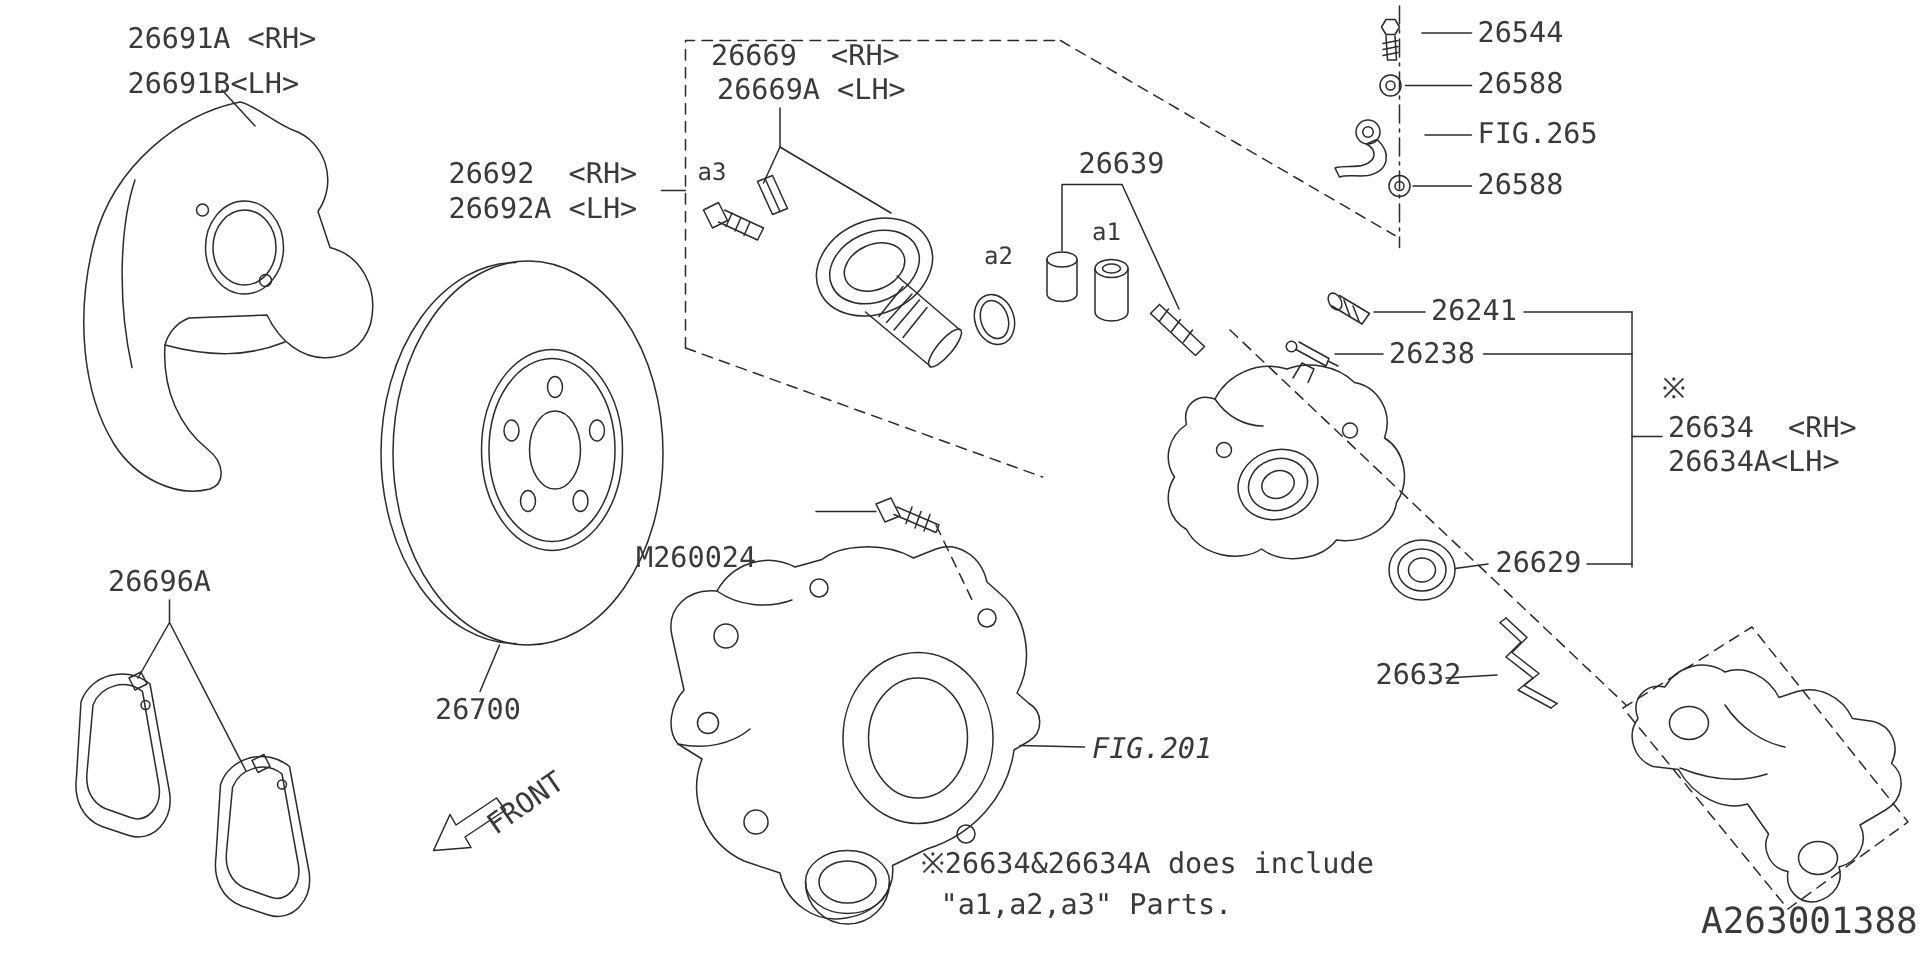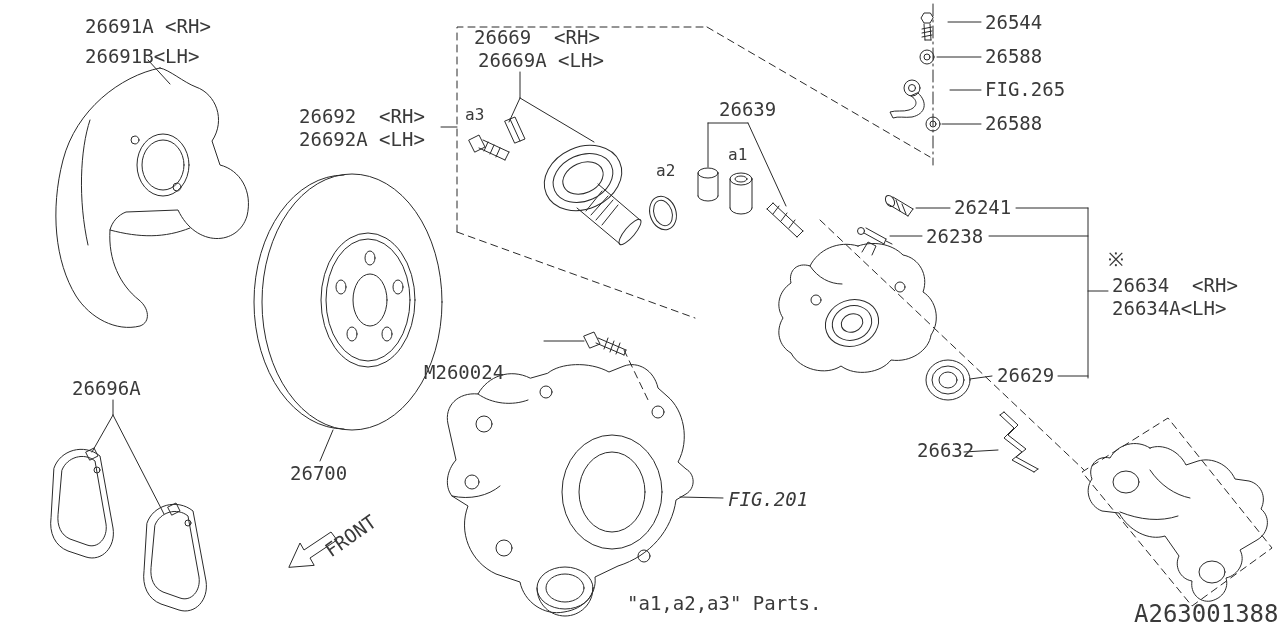--- a/index.html
+++ b/index.html
@@ -234,17 +234,18 @@
   <div class="lbl" style="left:72px; top:378px;">26696A</div>
   <div class="lbl" style="left:290px; top:463px;">26700</div>
   <div class="lbl" style="left:728px; top:489px;font-style:italic;">FIG.201</div>
 
   <div class="lbl small" style="left:465px; top:106px;">a3</div>
   <div class="lbl small" style="left:656px; top:162px;">a2</div>
   <div class="lbl small" style="left:728px; top:146px;">a1</div>
 
   <div class="front-label">FRONT</div>
 
+  <div class="footnote" style="left:614px; top:562px;">※26634&amp;26634A does include</div>
   <div class="footnote" style="left:627px; top:592px;">"a1,a2,a3" Parts.</div>
 
   <div class="drawing-no" style="left:1134px; top:600px;">A263001388</div>
 
 </div>
 
 </body></html>

